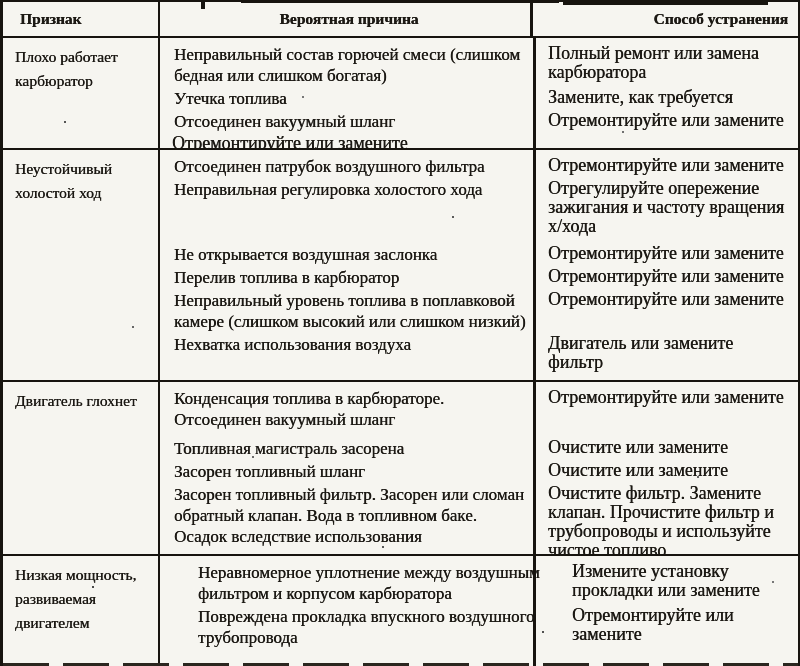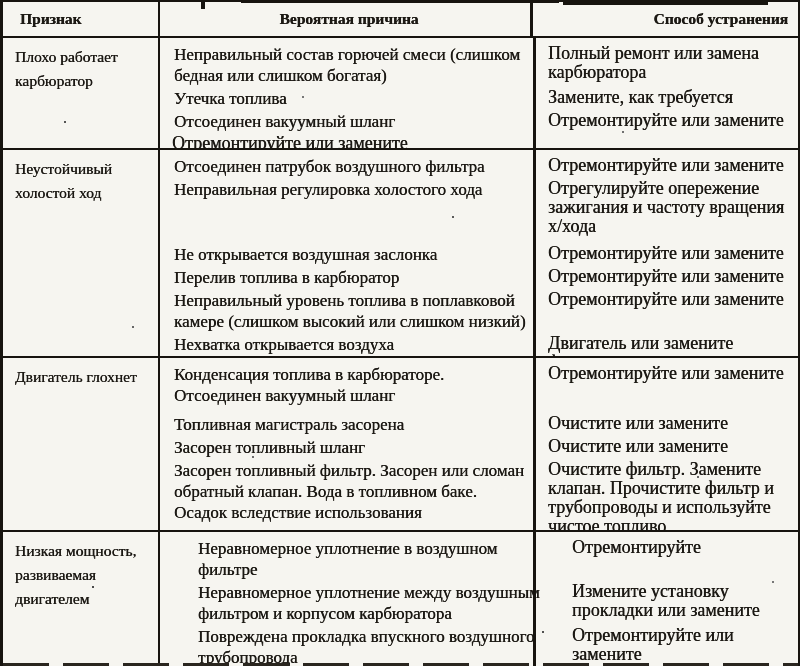--- a/index.html
+++ b/index.html
@@ -77,21 +77,21 @@
       <div class="pair">
         <div class="cause">Отсоединен вакуумный шланг</div>
         <div class="remedy">Отремонтируйте или замените</div>
       </div>
       <div class="pair">
         <div class="remedy">Отремонтируйте или замените</div>
       </div>
     </div>
   </div>
 
-  <div class="trow" style="height:208px;">
+  <div class="trow" style="height:232px;">
     <div class="symcell">Неустойчивый холостой ход</div>
     <div class="pairs">
       <div class="pair">
         <div class="cause">Отсоединен патрубок воздушного фильтра</div>
         <div class="remedy">Отремонтируйте или замените</div>
       </div>
       <div class="pair gap-after">
         <div class="cause">Неправильная регулировка холостого хода</div>
         <div class="remedy">Отрегулируйте опережение зажигания и частоту вращения х/хода</div>
       </div>
@@ -101,21 +101,21 @@
       </div>
       <div class="pair">
         <div class="cause">Перелив топлива в карбюратор</div>
         <div class="remedy">Отремонтируйте или замените</div>
       </div>
       <div class="pair">
         <div class="cause">Неправильный уровень топлива в поплавковой камере (слишком высокий или слишком низкий)</div>
         <div class="remedy">Отремонтируйте или замените</div>
       </div>
       <div class="pair">
-        <div class="cause">Нехватка открывается воздуха</div>
+        <div class="cause">Нехватка использования воздуха</div>
         <div class="remedy">Двигатель или замените фильтр</div>
       </div>
 
     </div>
   </div>
 
   <div class="trow" style="height:174px;">
     <div class="symcell">Двигатель глохнет</div>
     <div class="pairs">
       <div class="pair gap-after">
@@ -134,24 +134,20 @@
         <div class="cause">Засорен топливный фильтр. Засорен или сломан обратный клапан. Вода в топливном баке. Осадок вследствие использования ненадлежащего топлива</div>
         <div class="remedy">Очистите фильтр. Замените клапан. Прочистите фильтр и трубопроводы и используйте чистое топливо</div>
       </div>
     </div>
   </div>
 
   <div class="trow last">
     <div class="symcell">Низкая мощность, развиваемая двигателем</div>
     <div class="pairs">
       <div class="pair">
-        <div class="cause">Неравномерное уплотнение в воздушном фильтре</div>
-        <div class="remedy">Отремонтируйте</div>
-      </div>
-      <div class="pair">
         <div class="cause">Неравномерное уплотнение между воздушным фильтром и корпусом карбюратора</div>
         <div class="remedy">Измените установку прокладки или замените</div>
       </div>
       <div class="pair">
         <div class="cause">Повреждена прокладка впускного воздушного трубопровода</div>
         <div class="remedy">Отремонтируйте или замените</div>
       </div>
     </div>
   </div>
 

